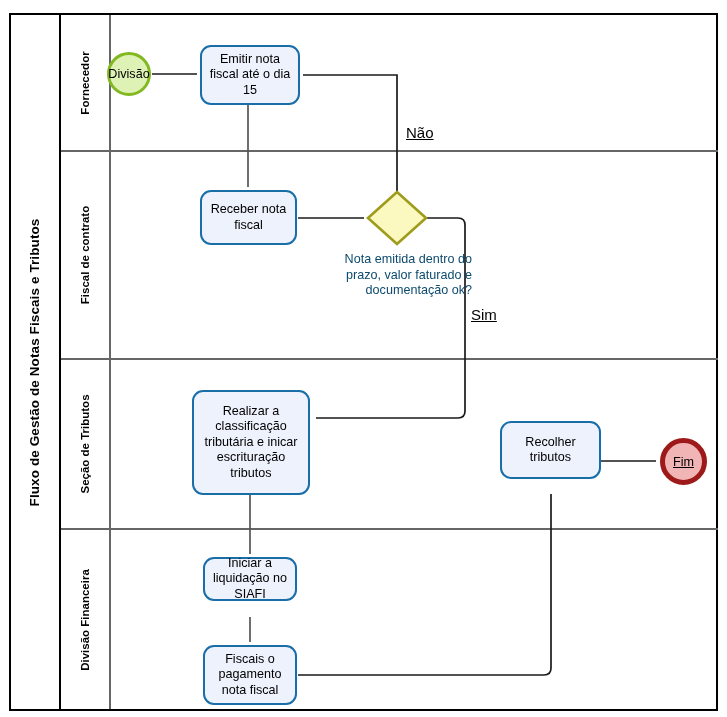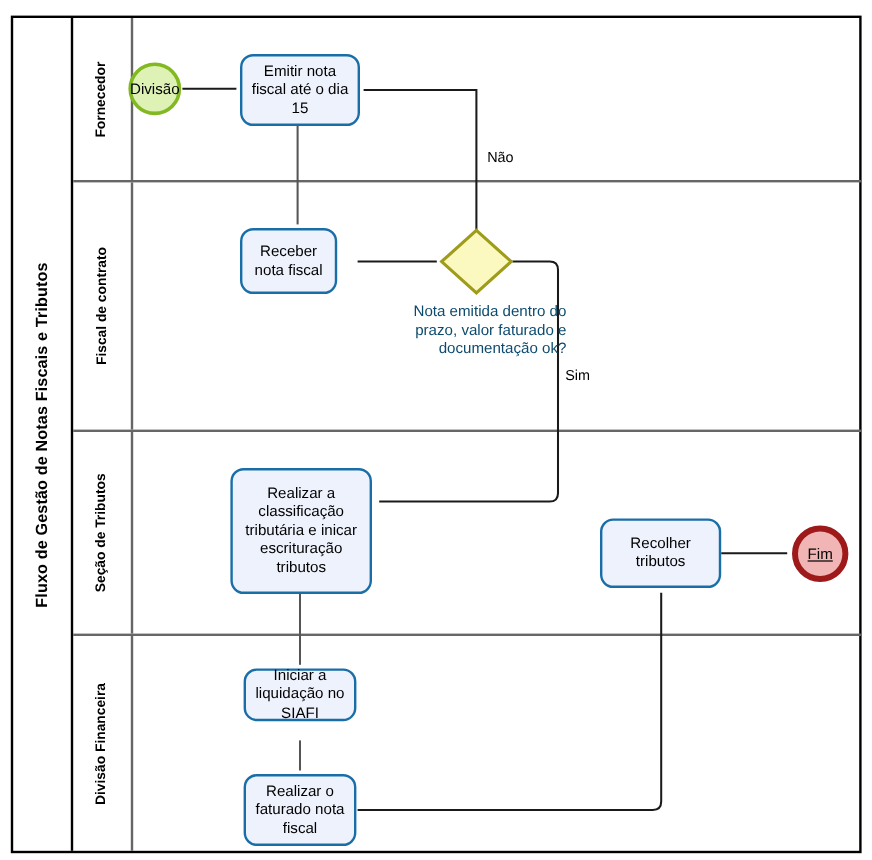--- a/index.html
+++ b/index.html
@@ -123,24 +123,25 @@
     position: absolute;
     text-align: right;
     font-size: 12.6px;
     line-height: 15.5px;
     color: #0c4a6e;
     z-index: 6;
   }
 
   .edge-label {
     position: absolute;
-    font-size: 12px;
+    font-size: 15px;
     color: #000000;
     z-index: 6;
     white-space: nowrap;
+    text-decoration: underline;
   }
 
   
   #connectors {
     position: absolute;
     left: 0;
     top: 0;
     width: 727px;
     height: 717px;
     pointer-events: none;
@@ -212,47 +213,47 @@
   </svg>
 
   <div class="event event-start" style="left:107px; top:52px; width:44px; height:44px;">
     <span>Divisão</span>
   </div>
 
   <div class="task" style="left:200px; top:45px; width:100px; height:60px;">
     <span>Emitir nota fiscal até o dia 15</span>
   </div>
 
-  <div class="task" style="left:200px; top:190px; width:81px; height:55px;">
+  <div class="task" style="left:200px; top:190px; width:97px; height:55px;">
     <span>Receber nota fiscal</span>
   </div>
 
   <div class="gateway" style="left:366px; top:190px; width:62px; height:56px;">
     <svg width="62" height="56" viewBox="0 0 62 56">
       <polygon points="31,2 60,28 31,54 2,28" fill="#fbf8c0" stroke="#9e9c1a" stroke-width="2.6"></polygon>
     </svg>
   </div>
   <div class="gw-label" style="left:322px; top:252px; width:150px;">Nota emitida dentro do prazo, valor faturado e documentação ok?</div>
 
   <div class="edge-label" style="left:406px; top:124px;">Não</div>
   <div class="edge-label" style="left:471px; top:306px;">Sim</div>
 
   <div class="task" style="left:192px; top:390px; width:118px; height:105px;text-align:center;">
     <span>Realizar a classificação tributária e inicar escrituração tributos</span>
   </div>
 
-  <div class="task" style="left:500px; top:432px; width:101px; height:58px;">
+  <div class="task" style="left:500px; top:421px; width:101px; height:58px;">
     <span>Recolher tributos</span>
   </div>
 
   <div class="event event-end" style="left:660px; top:438px; width:47px; height:47px;text-decoration:underline;">
     <span>Fim</span>
   </div>
 
   <div class="task" style="left:203px; top:557px; width:94px; height:44px;">
     <span>Iniciar a liquidação no SIAFI</span>
   </div>
 
   <div class="task" style="left:203px; top:645px; width:94px; height:60px;">
-    <span>Realizar o faturado nota fiscal</span>
+    <span>Fiscais o pagamento nota fiscal</span>
   </div>
 
 </div>
 
 </body></html>

